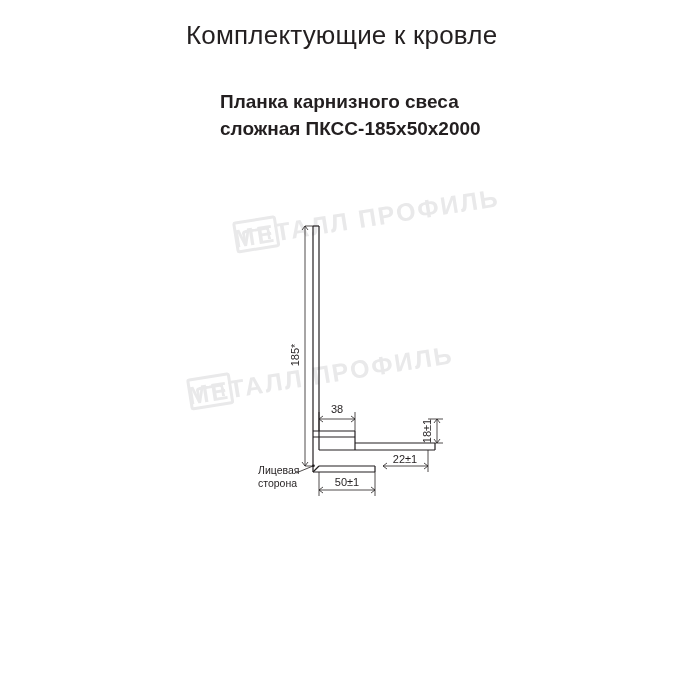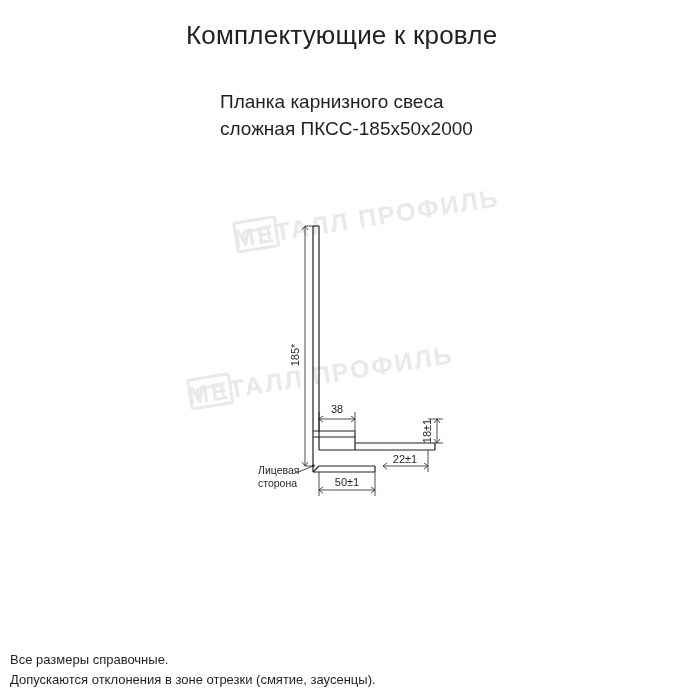--- a/index.html
+++ b/index.html
@@ -27,21 +27,21 @@
     font-weight: normal;
     letter-spacing: 0.2px;
     color: #231f20;
     white-space: nowrap;
   }
   .subtitle {
     position: absolute;
     left: 220px;
     top: 88px;
     font-size: 19px;
-    font-weight: normal;
+    font-weight: bold;
     line-height: 27px;
     color: #231f20;
     white-space: pre-line;
   }
   .drawing {
     position: absolute;
     left: 0;
     top: 150px;
     width: 700px;
     height: 420px;
@@ -188,15 +188,13 @@
     <text x="347" y="336" font-size="11" fill="#231f20" text-anchor="middle">50±1</text>
 
     <g stroke="#231f20" stroke-width="0.8" fill="none">
       <path d="M 296 323 L 313 316"></path>
       <circle cx="313.5" cy="315.8" r="1.3" fill="#231f20" stroke="none"></circle>
     </g>
     <text x="258" y="324" font-size="10.5" fill="#231f20">Лицевая</text>
     <text x="258" y="337" font-size="10.5" fill="#231f20">сторона</text>
   </svg>
 
-  <div class="footnote">Все размеры справочные.
-Допускаются отклонения в зоне отрезки (смятие, заусенцы).</div>
 </div>
 
 </body></html>

